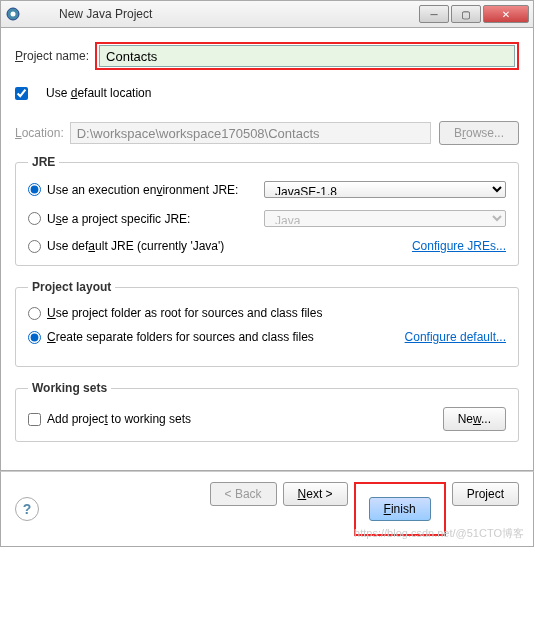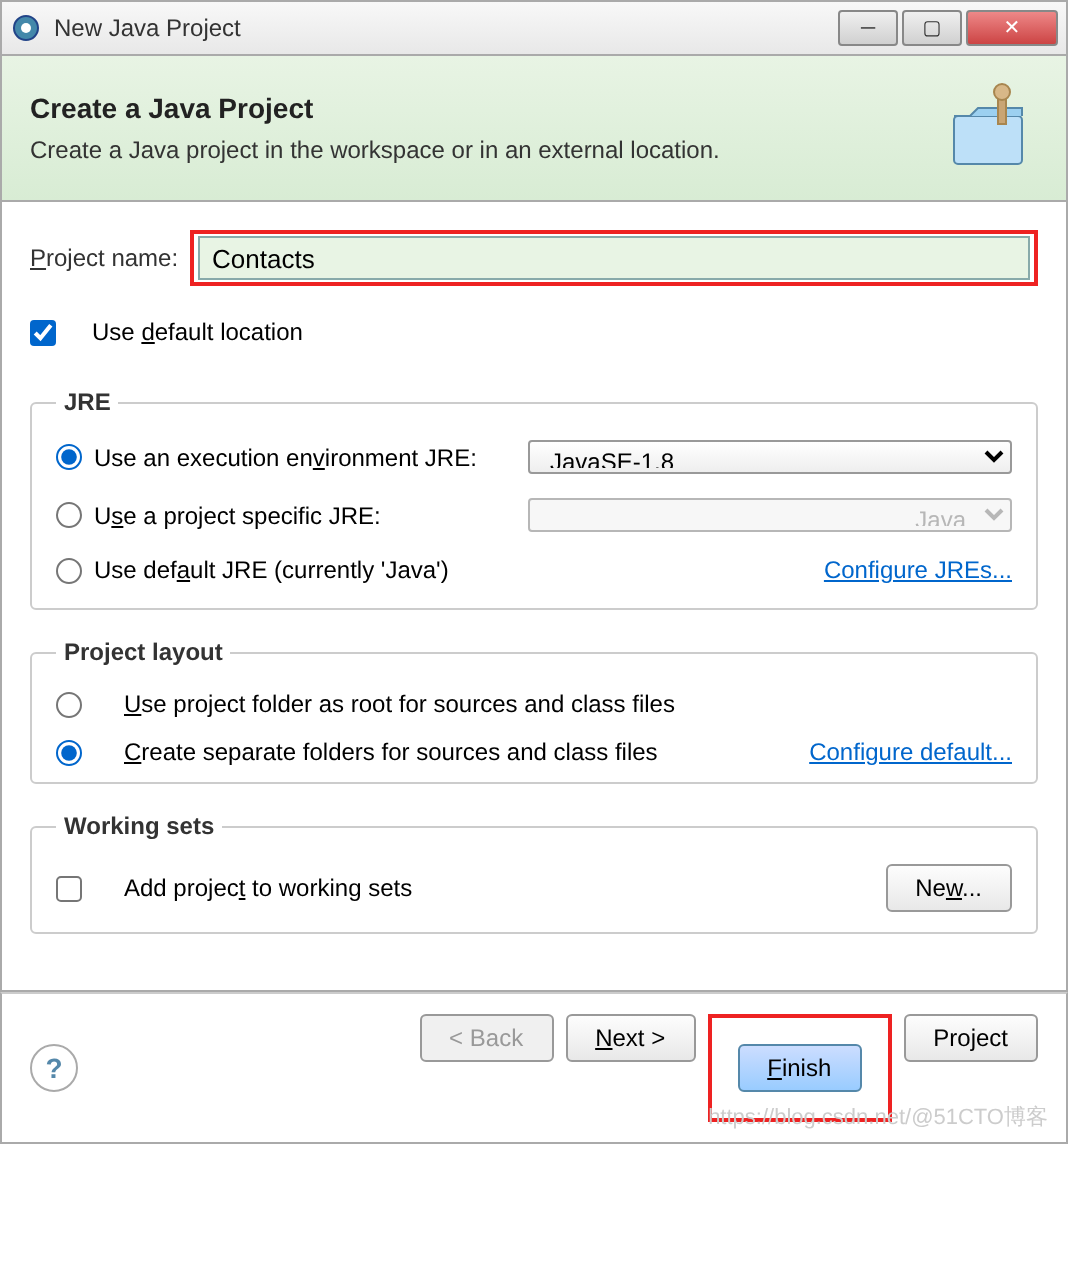--- a/index.html
+++ b/index.html
@@ -1,18 +1,18 @@
 <!DOCTYPE html>
 <html><head>
   <meta charset="utf-8">
   <style>
     * { box-sizing: border-box; margin: 0; padding: 0; }
     body { font-family: "Segoe UI", Tahoma, sans-serif; font-size: 12px; background: #fff; width: 534px; }
     
-    .titlebar { height: 28px; background: linear-gradient(to bottom, #f8f8f8, #e8e8e8); border: 1px solid #aaa; display: flex; align-items: center; padding: 0 4px; }
+    .titlebar { height: 28px; background: linear-gradient(to bottom, #f8f8f8, #e8e8e8); border: 1px solid #aaa; display: flex; align-items: center; padding: 0 4px; gap: 32px; }
     .title-icon { width: 16px; height: 16px; margin-right: 6px; display: flex; align-items: center; justify-content: center; }
     .title-text { flex: 1; font-size: 12px; color: #333; }
     .win-btns { display: flex; gap: 2px; }
     .win-btn { width: 30px; height: 18px; border: 1px solid #888; border-radius: 2px; display: flex; align-items: center; justify-content: center; font-size: 10px; }
     .win-min, .win-max { background: linear-gradient(to bottom, #f0f0f0, #d0d0d0); color: #333; }
     .win-close { background: linear-gradient(to bottom, #e88, #c44); color: #fff; width: 46px; }
     
     .banner { background: linear-gradient(to bottom, #e8f4e4, #d8ecd4); border: 1px solid #aaa; border-top: none; padding: 12px 14px; display: flex; align-items: center; position: relative; min-height: 64px; }
     .banner-text { flex: 1; }
     .banner-title { font-size: 14px; font-weight: bold; color: #222; margin-bottom: 6px; }
@@ -34,24 +34,24 @@
     .checkbox-row { display: flex; align-items: center; margin-bottom: 21px; margin-top: 16px; gap: 12px; }
     .checkbox { width: 13px; height: 13px; margin-right: 6px; accent-color: #06c; }
     
     .btn { height: 24px; padding: 0 14px; background: linear-gradient(to bottom, #fdfdfd, #e8e8e8); border: 1px solid #999; border-radius: 3px; font-size: 12px; cursor: pointer; }
     .btn.disabled { color: #999; background: #f0f0f0; }
     .btn.primary { background: linear-gradient(to bottom, #cdf, #9cf); border-color: #58a; }
     
     fieldset { border: 1px solid #ccc; border-radius: 3px; padding: 12px 12px 8px; margin-bottom: 14px; }
     legend { padding: 0 4px; color: #333; font-weight: bold; }
     
-    .radio-row { display: flex; align-items: center; margin-bottom: 10px; gap: 15px; }
+    .radio-row { display: flex; align-items: center; margin-bottom: 10px; }
     .radio { width: 13px; height: 13px; margin-right: 6px; accent-color: #06c; }
     .select { height: 17px; border: 1px solid #999; background: linear-gradient(to bottom, #fff, #eee); padding: 2px 6px; font-size: 12px; border-radius: 2px; flex: 1; }
-    .select.disabled { color: #999; background: #f4f4f4; text-align: right; }
+    .select.disabled { color: #999; background: #f4f4f4; }
     
     .link { color: #06c; text-decoration: underline; cursor: pointer; }
     
     .footer { border: 1px solid #aaa; border-top: 1px solid #ccc; padding: 10px 14px; display: flex; align-items: center; background: #fff; }
     .help-btn { width: 24px; height: 24px; border: 1px solid #aaa; border-radius: 50%; display: flex; align-items: center; justify-content: center; color: #58a; font-weight: bold; font-size: 14px; }
     .footer-btns { margin-left: auto; display: flex; gap: 6px; }
     .finish-wrap { border: 2px solid #e22; padding: 13px; display: inline-block; }
     
     .watermark { position: absolute; bottom: 6px; right: 10px; font-size: 11px; color: #ccc; }
     .outer { position: relative; }
@@ -71,48 +71,39 @@
         </svg>
     </span>
     <span class="title-text">New Java Project</span>
     <div class="win-btns">
       <div class="win-btn win-min">─</div>
       <div class="win-btn win-max">▢</div>
       <div class="win-btn win-close">✕</div>
     </div>
   </div>
 
-  <div class="banner">
-    <div class="banner-text">
-      <div class="banner-title">Create a Java Project</div>
-      <div class="banner-desc">Create a Java project in the workspace or in an external location.</div>
-    </div>
-    <div class="banner-icon">
-      <svg width="48" height="48" viewBox="0 0 48 48">
-        <rect x="6" y="18" width="34" height="24" rx="2" fill="#bde0f8" stroke="#58a"></rect>
-        <path d="M6 18 L14 18 L18 14 L40 14 L40 18" fill="#9cd0f0" stroke="#58a"></path>
-        <rect x="28" y="4" width="4" height="18" fill="#c9a574" stroke="#a8864f"></rect>
-        <circle cx="30" cy="6" r="4" fill="#d8b888" stroke="#a8864f"></circle>
-      </svg>
-    </div>
-  </div>
 
   <div class="content">
     <div class="row">
       <span class="label"><span class="underline">P</span><span>roject name:</span></span>
       <span class="highlight-box" style="flex:1; display:flex;">
         <input class="text-input" value="Contacts" style="">
       </span>
     </div>
 
     <div class="checkbox-row">
       <input type="checkbox" class="checkbox" checked="" style="">
       <span>Use <span class="underline">d</span>efault location</span>
     </div>
 
+    <div class="row">
+      <span class="label disabled"><span class="underline">L</span>ocation:</span>
+      <input class="text-input disabled" disabled="" value="D:\workspace\workspace170508\Contacts" style="">
+      <button class="btn disabled" style="margin-left:8px;">B<span class="underline">r</span>owse...</button>
+    </div>
 
     <fieldset>
       <legend>JRE</legend>
       <div class="jre-row">
         <div class="jre-label-col">
           <input type="radio" name="jre" class="radio" checked="" style="">
           <span>Use an execution en<span class="underline">v</span>ironment JRE:</span>
         </div>
         <select class="select">
           <option>JavaSE-1.8</option>
@@ -135,21 +126,21 @@
         <span class="link">Configure JREs...</span>
       </div>
     </fieldset>
 
     <fieldset>
       <legend>Project layout</legend>
       <div class="radio-row">
         <input type="radio" name="layout" class="radio" style="">
         <span><span class="underline">U</span>se project folder as root for sources and class files</span>
       </div>
-      <div class="radio-row" style="margin-bottom:0;">
+      <div class="radio-row" style="margin-bottom:14px;">
         <input type="radio" name="layout" class="radio" checked="" style="">
         <span style="flex:1;"><span class="underline">C</span>reate separate folders for sources and class files</span>
         <span class="link">Configure default...</span>
       </div>
     </fieldset>
 
     <fieldset>
       <legend>Working sets</legend>
       <div class="radio-row" style="margin-bottom:2px;">
         <input type="checkbox" class="checkbox" style="">

